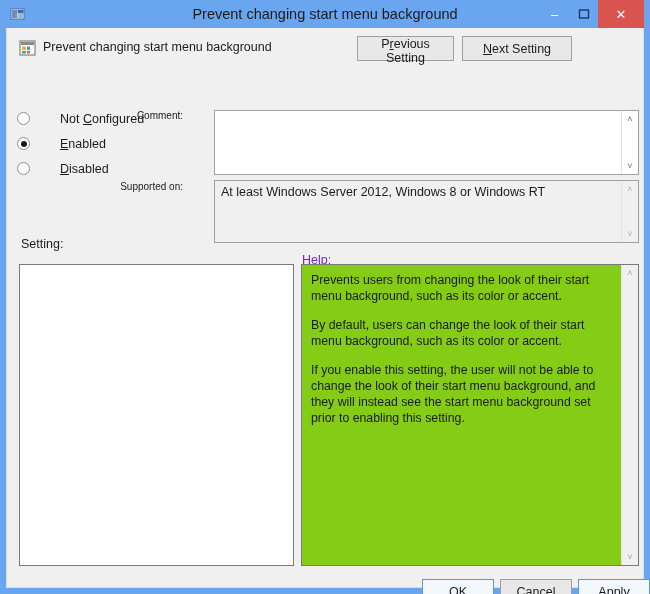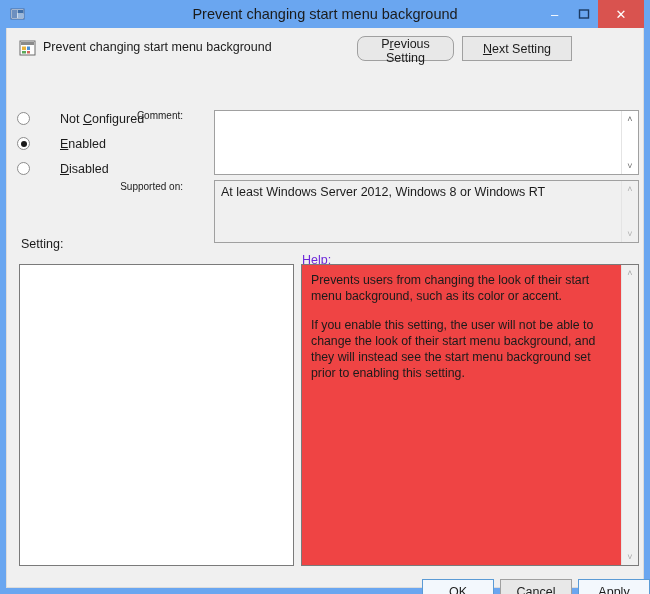--- a/index.html
+++ b/index.html
@@ -93,21 +93,21 @@
     top: 8px;
     height: 25px;
     background: #e8e8e8;
     border: 1px solid #a0a0a0;
     font-size: 12.5px;
     color: #1b1b1b;
     font-family: "Liberation Sans", sans-serif;
     padding: 0 10px;
     cursor: default;
   }
-  #btn-previous { left: 350px; width: 97px; border-radius: 8px; }
+  #btn-previous { left: 350px; width: 97px; }
   #btn-next     { left: 455px; width: 110px; }
   .accel { text-decoration: underline; }
 
   
   #radio-group {
     position: absolute;
     left: 10px; top: 78px;
     width: 115px;
   }
   .radio-row {
@@ -213,21 +213,21 @@
     position: absolute;
     left: 12px; top: 236px;
     width: 275px; height: 302px;
     background: #ffffff;
     border: 1px solid #7a7a7a;
   }
   #panel-help {
     position: absolute;
     left: 294px; top: 236px;
     width: 338px; height: 302px;
-    background: #ef4444;
+    background: #84cc16;
     border: 1px solid #7a7a7a;
     display: flex;
   }
   #help-text {
     flex: 1 1 auto;
     padding: 7px 9px;
     font-size: 12.3px;
     line-height: 16px;
     color: #1b1b1b;
     overflow: hidden;
@@ -365,20 +365,21 @@
     </div>
 
     <div id="label-options">Setting:</div>
     <div id="label-help">Help:</div>
 
     <div id="panel-options"></div>
 
     <div id="panel-help">
       <div id="help-text">
         <p>Prevents users from changing the look of their start menu background, such as its color or accent.</p>
+        <p>By default, users can change the look of their start menu background, such as its color or accent.</p>
         <p>If you enable this setting, the user will not be able to change the look of their start menu background, and they will instead see the start menu background set prior to enabling this setting.</p>
       </div>
       <div id="help-scrollbar" class="light">
         <span class="sb-arrow" style="color:#a8a8a8;">˄</span>
         <span class="sb-arrow" style="color:#a8a8a8;">˅</span>
       </div>
     </div>
 
     <button class="action-btn focus" id="btn-ok">OK</button>
     <button class="action-btn" id="btn-cancel">Cancel</button>

